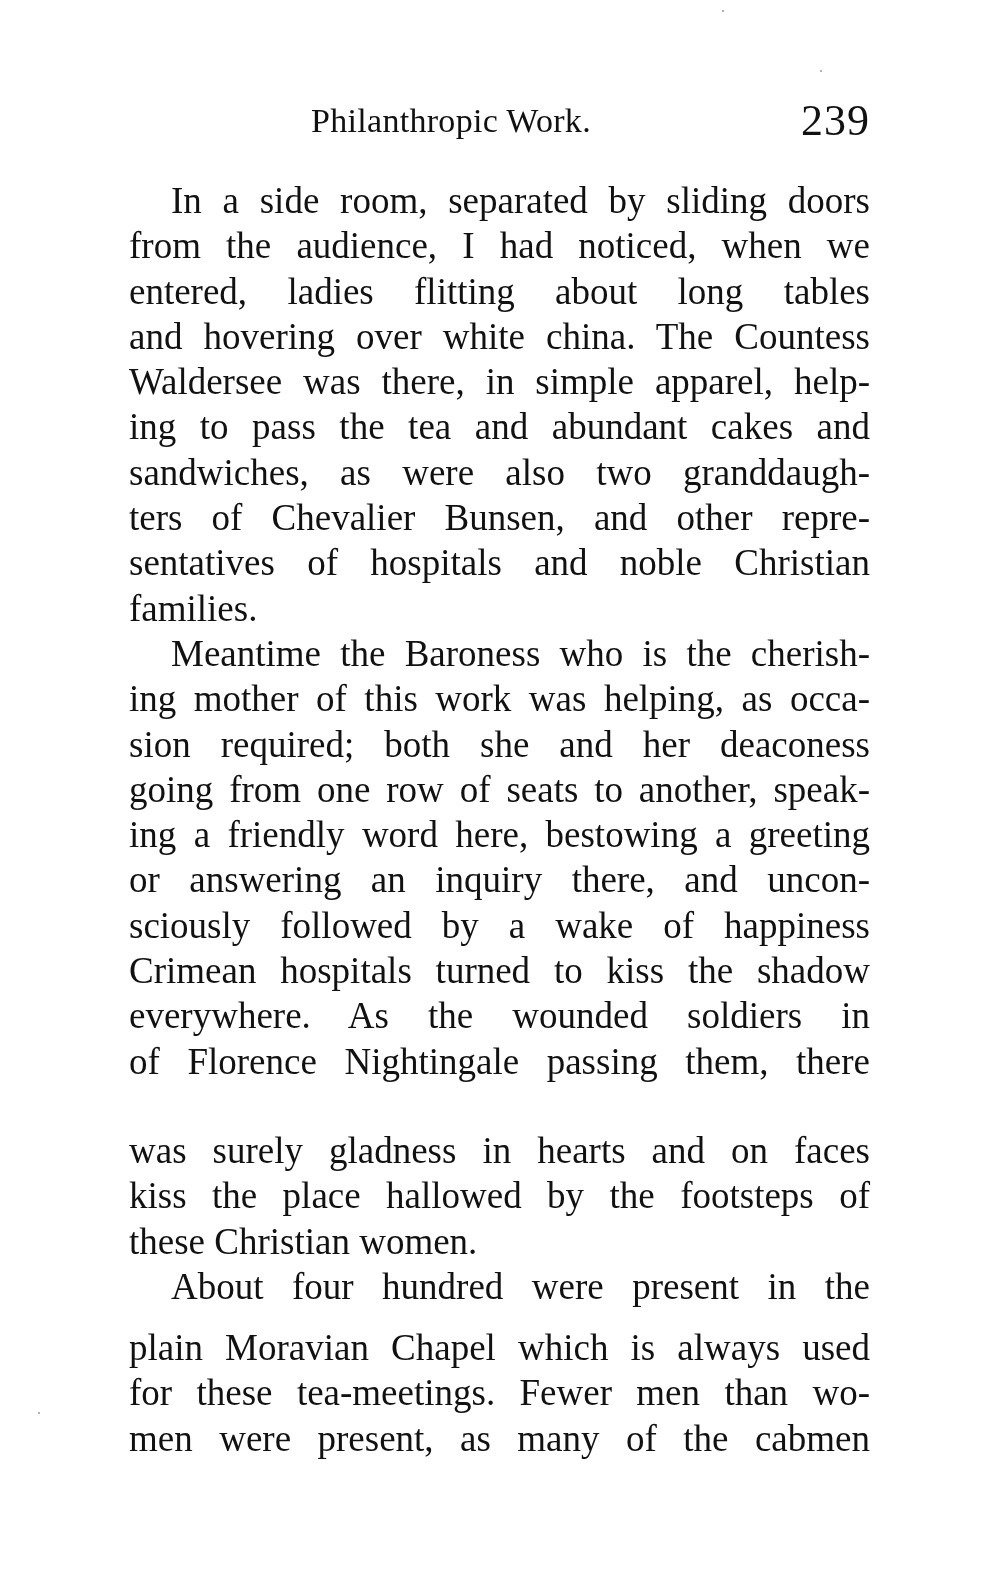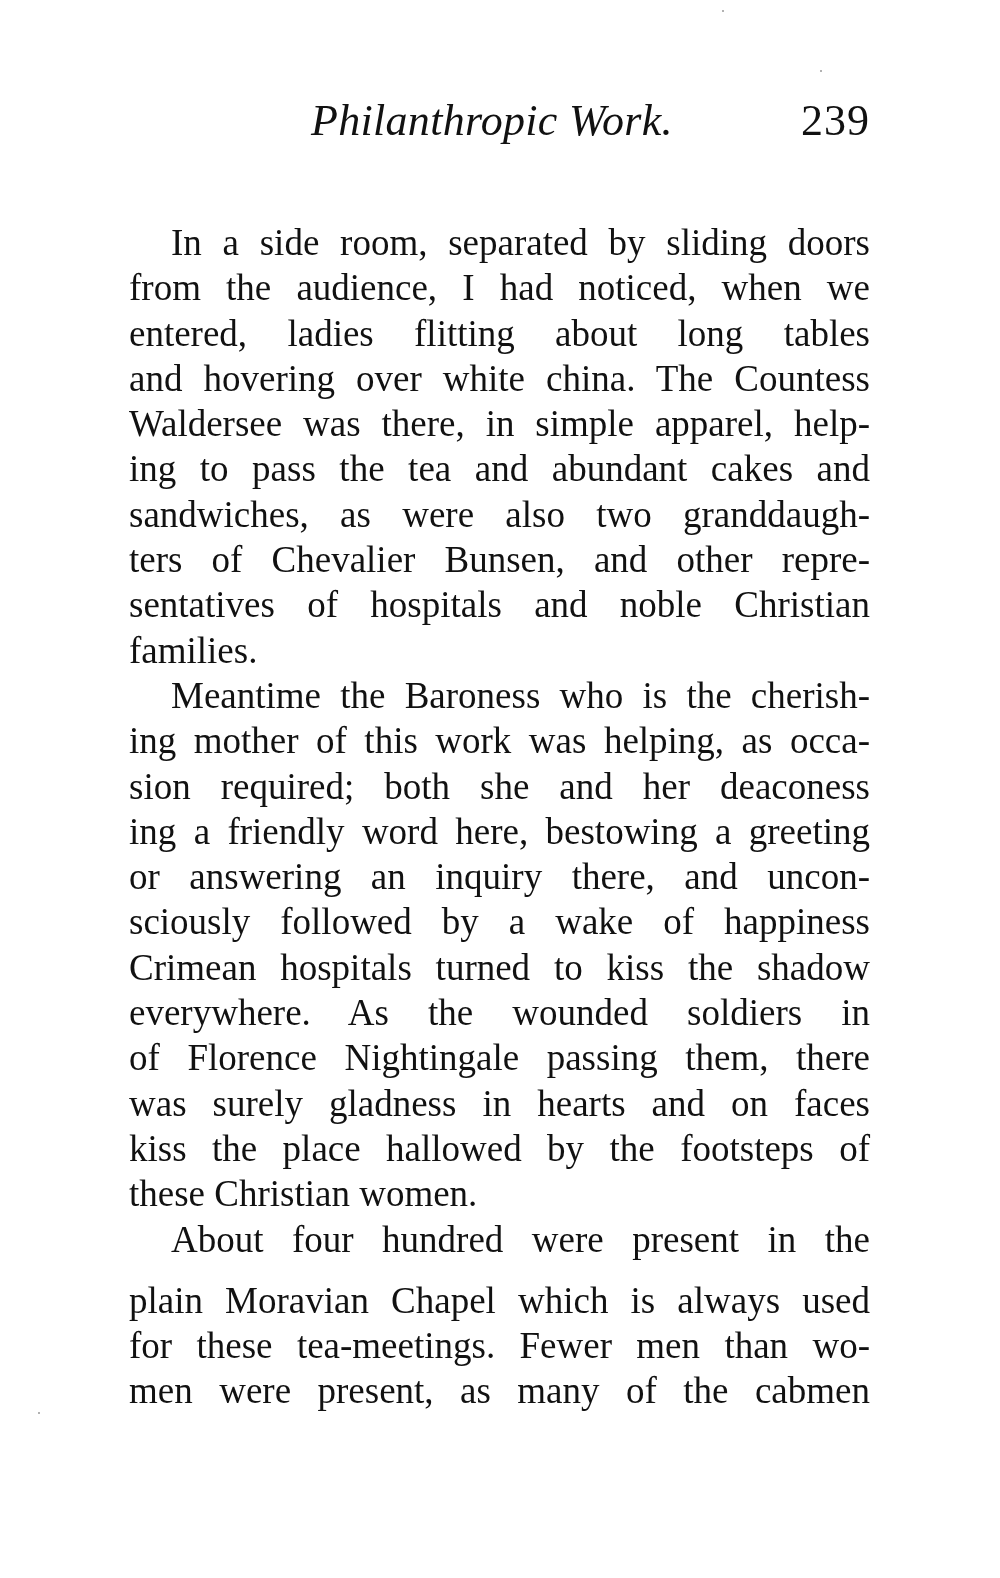--- a/index.html
+++ b/index.html
@@ -26,22 +26,21 @@
       position: absolute;
       top: 96px;
       left: 129px;
       width: 741px;
       height: 50px;
     }
     .running-title {
       position: absolute;
       left: 182px;
       top: 0;
-      font-style: italic;
-      font-size: 44px;
+      font-size: 34px;
       line-height: 50px;
       letter-spacing: 0.3px;
     }
     .page-number {
       position: absolute;
       right: 0;
       top: 0;
       font-size: 44px;
       line-height: 50px;
       letter-spacing: 1px;
@@ -87,43 +86,44 @@
   <span class="speck" style="left:38px; top:1412px;"></span>
 
   <div class="running-head">
     <span class="running-title">Philanthropic Work.</span>
     <span class="page-number">239</span>
   </div>
 
   <div class="body-text">
 
     <div>
-      <span class="line indent" style="white-space: normal; margin-top: 42px;">In a side room, separated by sliding doors</span>
+      <span class="line indent" style="white-space: normal;">In a side room, separated by sliding doors</span>
       <span class="line" style="white-space: normal;">from the audience, I had noticed, when we</span>
       <span class="line" style="white-space: normal;">entered, ladies flitting about long tables</span>
       <span class="line" style="white-space: normal;">and hovering over white china. The Countess</span>
       <span class="line" style="white-space: normal;">Waldersee was there, in simple apparel, help-</span>
       <span class="line" style="white-space: normal;">ing to pass the tea and abundant cakes and</span>
       <span class="line" style="white-space: normal;">sandwiches, as were also two granddaugh-</span>
       <span class="line" style="white-space: normal;">ters of Chevalier Bunsen, and other repre-</span>
       <span class="line" style="white-space: normal;">sentatives of hospitals and noble Christian</span>
       <span class="line last">families.</span>
     </div>
 
     <div>
       <span class="line indent" style="white-space: normal;">Meantime the Baroness who is the cherish-</span>
       <span class="line" style="white-space: normal;">ing mother of this work was helping, as occa-</span>
       <span class="line" style="white-space: normal;">sion required; both she and her deaconess</span>
+      <span class="line" style="white-space: normal;">going from one row of seats to another, speak-</span>
       <span class="line" style="white-space: normal;">ing a friendly word here, bestowing a greeting</span>
       <span class="line" style="white-space: normal;">or answering an inquiry there, and uncon-</span>
       <span class="line" style="white-space: normal;">sciously followed by a wake of happiness</span>
       <span class="line" style="white-space: normal;">Crimean hospitals turned to kiss the shadow</span>
       <span class="line" style="white-space: normal;">everywhere. As the wounded soldiers in</span>
       <span class="line" style="white-space: normal;">of Florence Nightingale passing them, there</span>
-      <span class="line" style="white-space: normal;">was surely gladness in hearts and on faces</span>
+      <span class="line" style="white-space: normal; margin-top: 44px;">was surely gladness in hearts and on faces</span>
       <span class="line" style="white-space: normal;">kiss the place hallowed by the footsteps of</span>
       <span class="line last">these Christian women.</span>
     </div>
 
     <div>
       <span class="line indent" style="white-space: normal;">About four hundred were present in the</span>
       <span class="line" style="white-space: normal; margin-top: 16px;">plain Moravian Chapel which is always used</span>
       <span class="line" style="white-space: normal;">for these tea-meetings. Fewer men than wo-</span>
       <span class="line" style="white-space: normal;">men were present, as many of the cabmen</span>
     </div>

